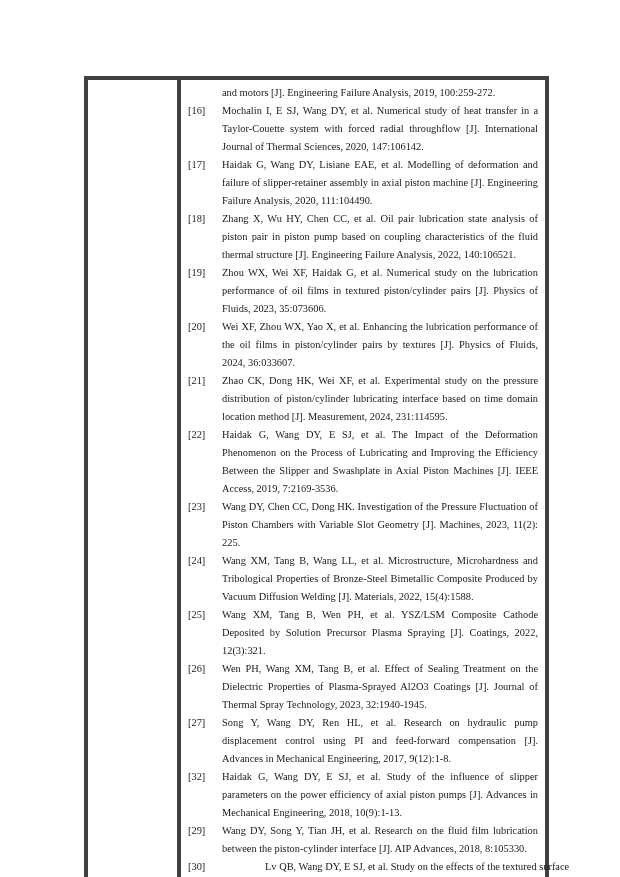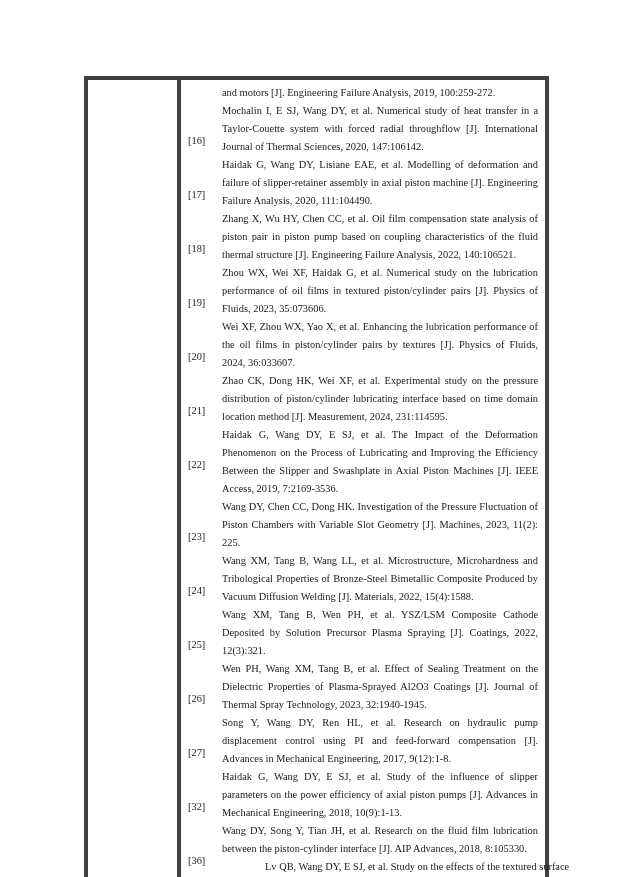--- a/index.html
+++ b/index.html
@@ -70,21 +70,20 @@
     text-justify: inter-word;
   }
   .ref-item > .ref-num {
     position: absolute;
     left: 0;
     top: 0;
     width: 30px;
     text-align: left;
     font-size: 10.4px;
     line-height: 18px;
-    margin-top: 30px;
   }
   .ref-item > .ref-text {
     display: block;
   }
   
   .ref-item.clipped > .ref-text {
     text-align: center;
     white-space: nowrap;
     margin-left: 43px;
   }
@@ -108,21 +107,21 @@
             <span class="ref-text">Mochalin I, E SJ, Wang DY, et al. Numerical study of heat transfer in a Taylor-Couette system with forced radial throughflow [J]. International Journal of Thermal Sciences, 2020, 147:106142.</span>
           </p>
 
           <p class="ref-item">
             <span class="ref-num">[17]</span>
             <span class="ref-text">Haidak G, Wang DY, Lisiane EAE, et al. Modelling of deformation and failure of slipper-retainer assembly in axial piston machine [J]. Engineering Failure Analysis, 2020, 111:104490.</span>
           </p>
 
           <p class="ref-item">
             <span class="ref-num">[18]</span>
-            <span class="ref-text">Zhang X, Wu HY, Chen CC, et al. Oil film compensation state analysis of piston pair in piston pump based on coupling characteristics of the fluid thermal structure [J]. Engineering Failure Analysis, 2022, 140:106521.</span>
+            <span class="ref-text">Zhang X, Wu HY, Chen CC, et al. Oil pair lubrication state analysis of piston pair in piston pump based on coupling characteristics of the fluid thermal structure [J]. Engineering Failure Analysis, 2022, 140:106521.</span>
           </p>
 
           <p class="ref-item">
             <span class="ref-num">[19]</span>
             <span class="ref-text">Zhou WX, Wei XF, Haidak G, et al. Numerical study on the lubrication performance of oil films in textured piston/cylinder pairs [J]. Physics of Fluids, 2023, 35:073606.</span>
           </p>
 
           <p class="ref-item">
             <span class="ref-num">[20]</span>
             <span class="ref-text">Wei XF, Zhou WX, Yao X, et al. Enhancing the lubrication performance of the oil films in piston/cylinder pairs by textures [J]. Physics of Fluids, 2024, 36:033607.</span>
@@ -162,21 +161,21 @@
             <span class="ref-num">[27]</span>
             <span class="ref-text">Song Y, Wang DY, Ren HL, et al. Research on hydraulic pump displacement control using PI and feed-forward compensation [J]. Advances in Mechanical Engineering, 2017, 9(12):1-8.</span>
           </p>
 
           <p class="ref-item">
             <span class="ref-num">[32]</span>
             <span class="ref-text">Haidak G, Wang DY, E SJ, et al. Study of the influence of slipper parameters on the power efficiency of axial piston pumps [J]. Advances in Mechanical Engineering, 2018, 10(9):1-13.</span>
           </p>
 
           <p class="ref-item">
-            <span class="ref-num">[36]</span>
+            <span class="ref-num">[29]</span>
             <span class="ref-text">Wang DY, Song Y, Tian JH, et al. Research on the fluid film lubrication between the piston-cylinder interface [J]. AIP Advances, 2018, 8:105330.</span>
           </p>
 
           <p class="ref-item clipped">
             <span class="ref-num">[30]</span>
             <span class="ref-text">Lv QB, Wang DY, E SJ, et al. Study on the effects of the textured surface</span>
           </p>
 
         </div>
       </td>

